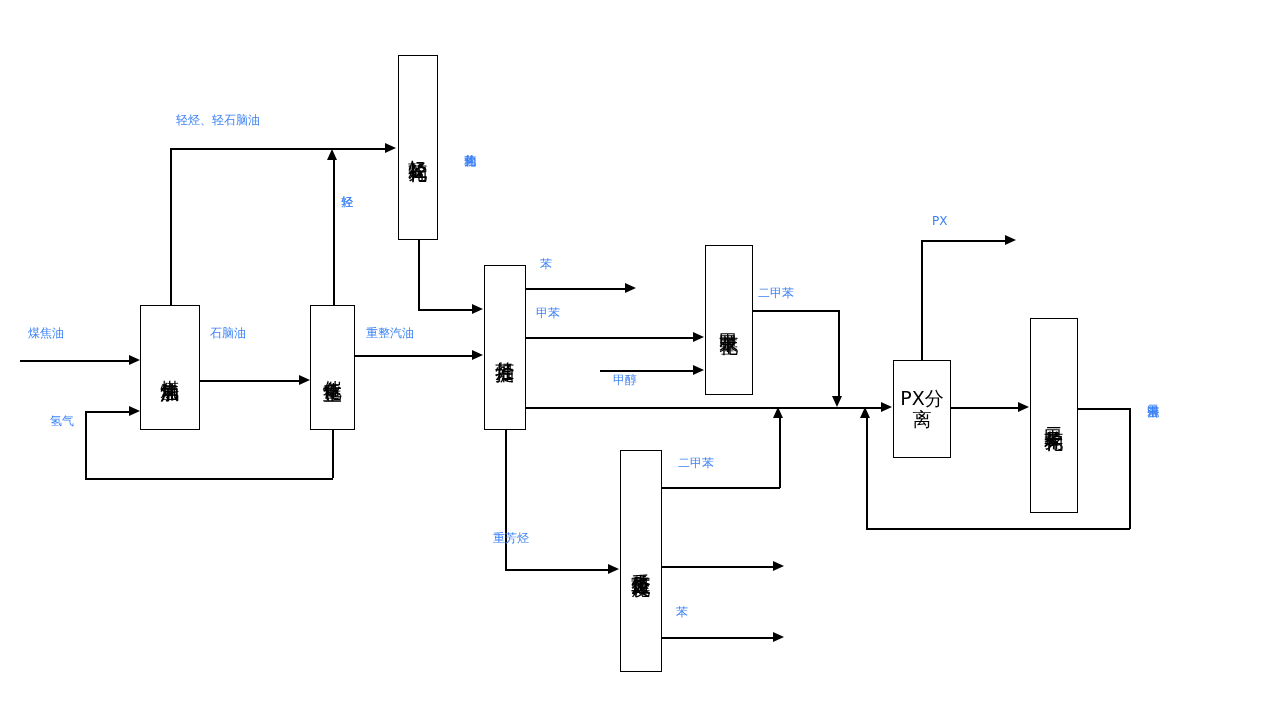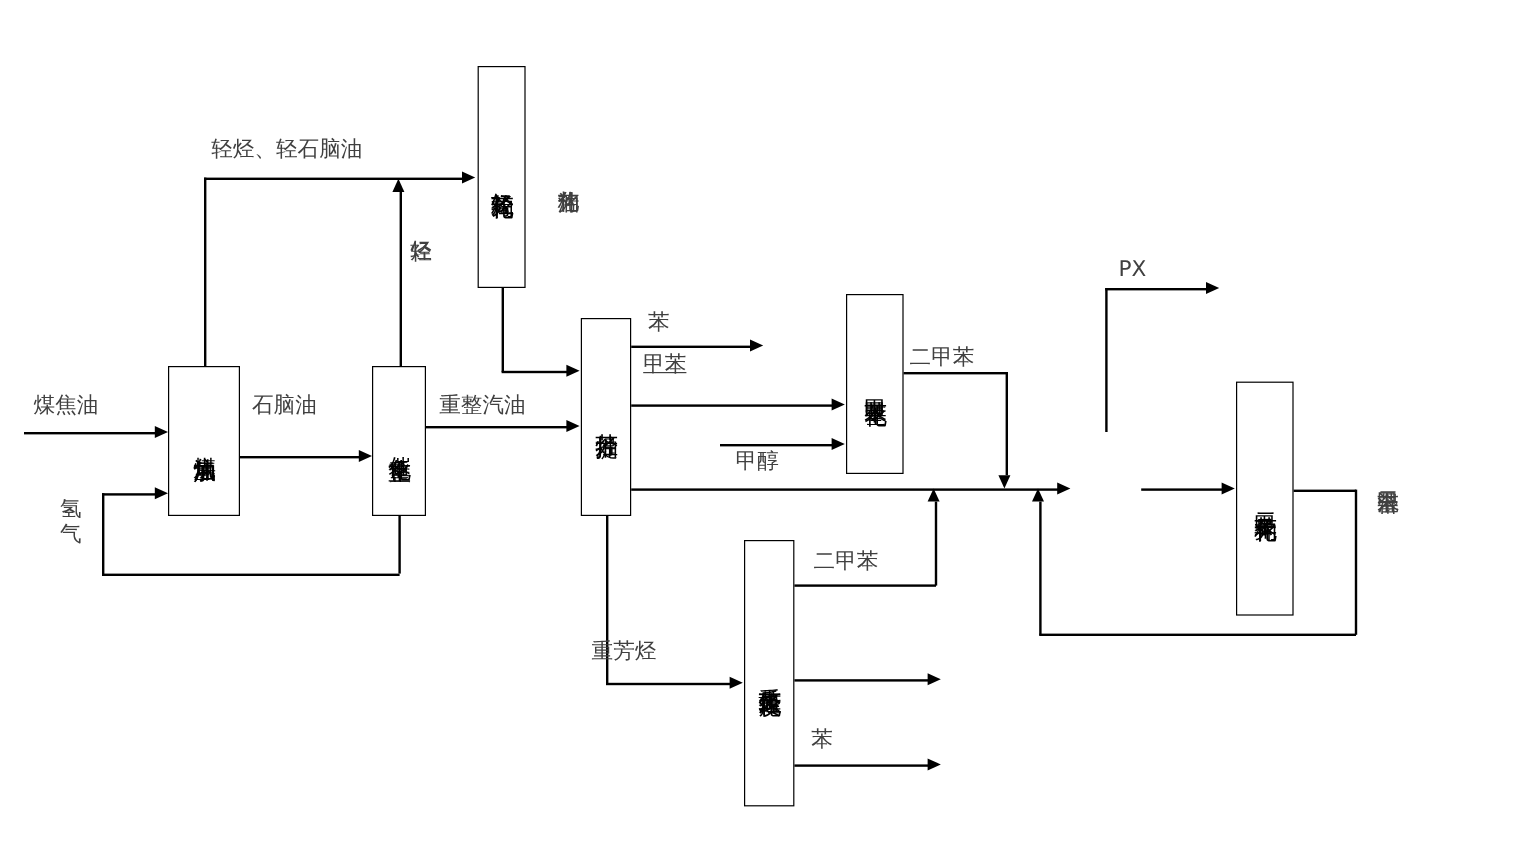--- a/index.html
+++ b/index.html
@@ -34,22 +34,22 @@
     text-orientation: upright;
     letter-spacing: 1px;
     line-height: 1.12;
   }
   .box .htext {
     line-height: 1.12;
   }
   
   .label {
     position: absolute;
-    font-size: 18px;
-    color: #404040;
+    font-size: 12px;
+    color: #3b82f6;
     white-space: nowrap;
   }
   .label.vert {
     writing-mode: vertical-rl;
     text-orientation: upright;
     white-space: nowrap;
     letter-spacing: 0px;
     line-height: 1.1;
   }
   
@@ -97,20 +97,23 @@
   </div>
 
   <div class="box" style="left:484px; top:265px; width:42px; height:165px;">
     <span class="vtext">芳烃抽提</span>
   </div>
 
   <div class="box" style="left:705px; top:245px; width:48px; height:150px;">
     <span class="vtext">甲苯甲基化</span>
   </div>
 
+  <div class="box" style="left:893px; top:360px; width:58px; height:98px;">
+    <span class="htext">PX分离</span>
+  </div>
 
   <div class="box" style="left:1030px; top:318px; width:48px; height:195px;">
     <span class="vtext">二甲苯异构化</span>
   </div>
 
   <div class="box" style="left:620px; top:450px; width:42px; height:222px;">
     <span class="vtext">重质芳烃轻质化</span>
   </div>
 
   <div class="h-line" style="left:20px; top:360px; width:110px;"></div>
@@ -191,21 +194,21 @@
   <div class="label" style="left:176px; top:112px;">轻烃、轻石脑油</div>
 
   <div class="label vert" style="left:340px; top:186px;">轻烃</div>
 
   <div class="label vert" style="left:463px; top:145px;">芳构化油</div>
 
   <div class="label" style="left:366px; top:325px;">重整汽油</div>
 
   <div class="label" style="left:540px; top:256px;">苯</div>
 
-  <div class="label" style="left:536px; top:291px;text-decoration:underline;">甲苯</div>
+  <div class="label" style="left:536px; top:305px;">甲苯</div>
 
   <div class="label" style="left:613px; top:352px;margin-top:20px;">甲醇</div>
 
   <div class="label" style="left:758px; top:285px;">二甲苯</div>
 
   <div class="label" style="left:932px; top:214px;">PX</div>
 
   <div class="label vert" style="left:1146px; top:396px;">混合二甲苯</div>
 
   <div class="label" style="left:493px; top:530px;">重芳烃</div>

